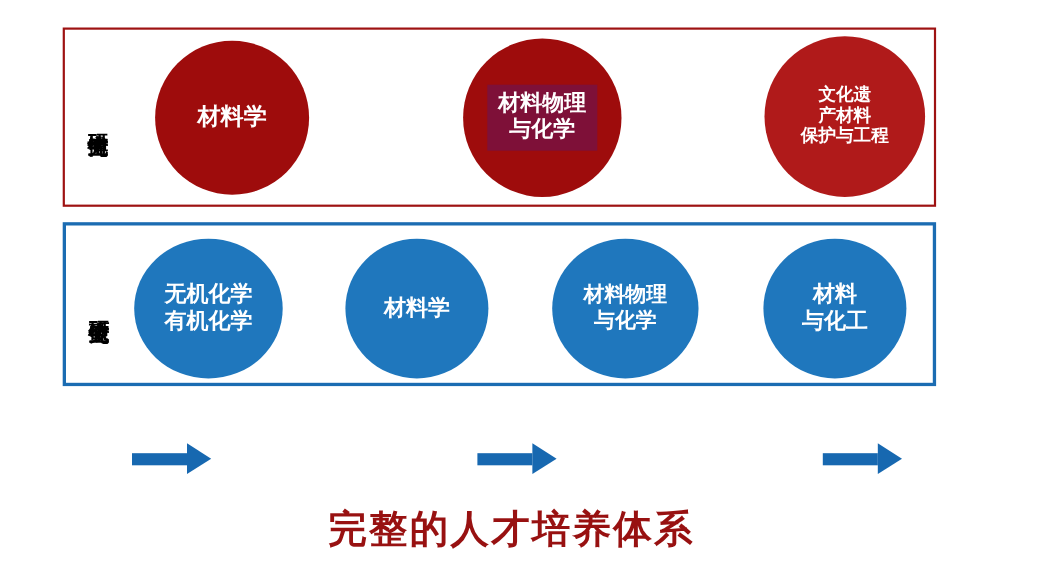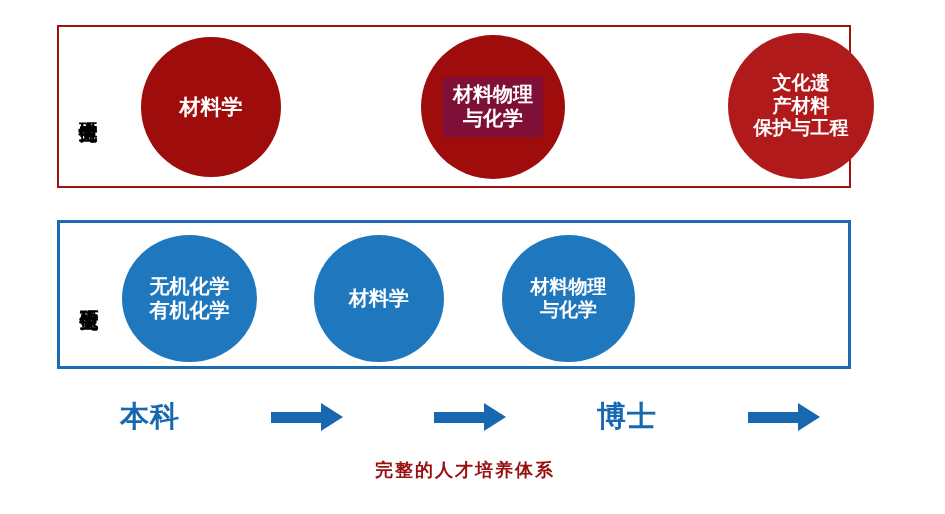--- a/index.html
+++ b/index.html
@@ -23,21 +23,21 @@
   }
   #doctoral-tier {
     left: 57px;
     top: 25px;
     width: 794px;
     height: 163px;
     border: 2px solid #9E1212;
   }
   #master-tier {
     left: 57px;
-    top: 220px;
+    top: 202px;
     width: 794px;
     height: 149px;
     border: 3px solid #1B6CB2;
   }
 
   
   .tier-label {
     position: absolute;
     left: 10px;
     top: 50%;
@@ -82,23 +82,23 @@
     left: 82px; top: 10px;
     width: 140px; height: 140px;
     font-size: 21px;
   }
   #doc-circle-1 {
     left: 362px; top: 8px;
     width: 144px; height: 144px;
     font-size: 20px;
   }
   #doc-circle-2 {
-    left: 669px; top: 6px;
+    left: 636px; top: 6px;
     width: 146px; height: 146px;
-    font-size: 19px;
+    font-size: 16px;
   }
   
   #doc-circle-1 .node-text {
     background: #7E1038;
     padding: 6px 10px;
   }
 
   
   .c-blue { background: #1F77BD; }
   #mas-circle-0 { left: 62px;  top: 12px; width: 135px; height: 127px; font-size: 20px; }
@@ -150,21 +150,21 @@
   }
 
   
   #caption {
     position: absolute;
     left: 0;
     top: 458px;
     width: 930px;
     text-align: center;
     color: #981111;
-    font-size: 18px;
+    font-size: 35px;
     font-weight: 700;
     letter-spacing: 2px;
   }
 </style>
 </head>
 <body>
 
 <div class="tier-box" id="doctoral-tier">
 
   <div class="tier-label">博士研究生</div>
@@ -196,38 +196,40 @@
 
   <div class="node-circle c-blue" id="mas-circle-1">
     <span class="node-text">材料学</span>
   </div>
 
   <div class="node-circle c-blue" id="mas-circle-2">
     <span class="node-text">材料物理
 与化学</span>
   </div>
 
+  <div class="node-circle c-blue" id="mas-circle-3">
+    <span class="node-text">材料
+与化工</span>
+  </div>
 </div>
 
 <div id="pathway">
 
-  <div class="path-stage">本科</div>
 
   <div class="path-arrow">
     <div class="shaft"></div>
     <div class="head"></div>
   </div>
 
 
   <div class="path-arrow">
     <div class="shaft"></div>
     <div class="head"></div>
   </div>
 
-  <div class="path-stage">博士</div>
 
   <div class="path-arrow">
     <div class="shaft"></div>
     <div class="head"></div>
   </div>
 
 </div>
 
 <div id="caption">完整的人才培养体系</div>
 

